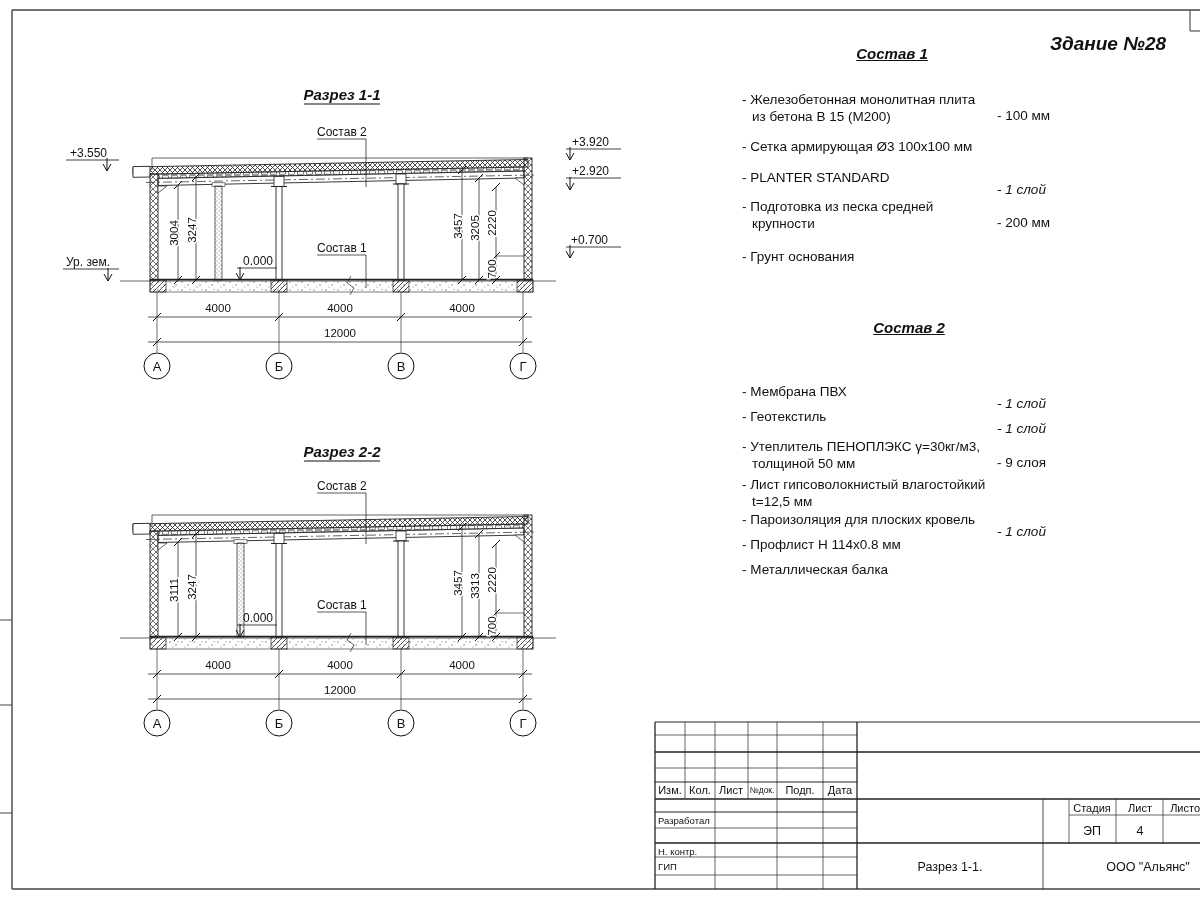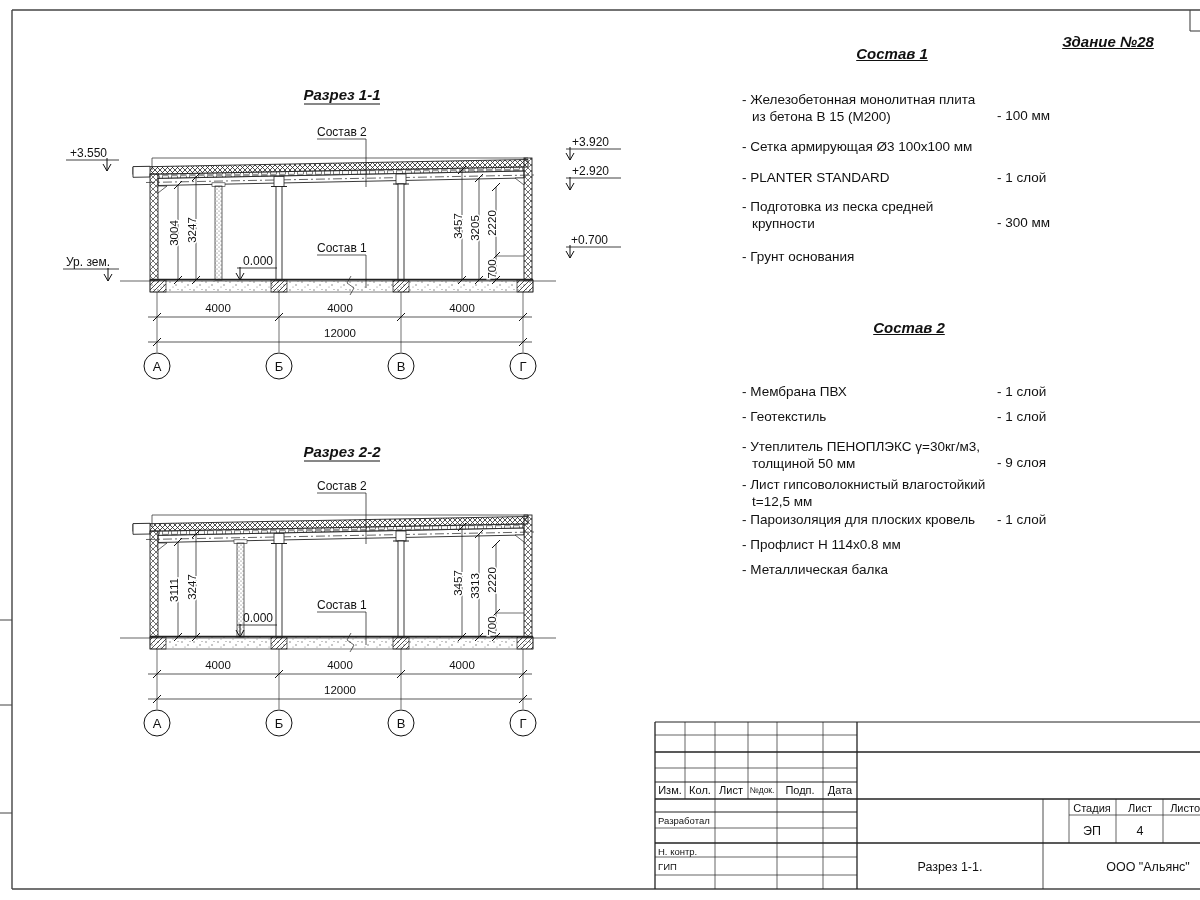--- a/index.html
+++ b/index.html
@@ -9,28 +9,28 @@
   .dimt{font-size:11.5px;text-anchor:middle;paint-order:stroke;stroke:#fff;stroke-width:3px;}
   .axt{font-size:13px;text-anchor:middle;}
   .lbl{font-size:12px;}
   .elev{font-size:12px;}
   .ttl{font-size:15px;font-style:italic;font-weight:bold;text-anchor:middle;}
   .tbh{font-size:11px;text-anchor:middle;}
   .tbhs{font-size:8.5px;text-anchor:middle;}
   .tbl{font-size:9.5px;}
   .tbv{font-size:12.5px;text-anchor:middle;}
   .annot{position:absolute;}
-  .bldg{font-size:15px;font-style:italic;font-weight:bold;text-decoration:underline;
+  .bldg{font-size:19px;font-style:italic;font-weight:bold;
         width:120px;text-align:center;}
   .chead{font-size:15px;font-style:italic;font-weight:bold;text-decoration:underline;
          width:80px;text-align:center;}
   .item{position:absolute;width:460px;font-size:13.5px;line-height:17px;}
   .item .l2{margin-left:10px;}
   .item .val{position:absolute;left:255px;width:100px;}
-  .val.vtop{top:0;} .val.vline2{top:16px;}
+  .val.vtop{top:12px;font-style:italic;} .val.vline2{top:16px;}
 </style>
 </head>
 <body>
 
 <div class="sheet">
 
 <svg width="1200" height="900" viewBox="0 0 1200 900">
   <defs>
     <pattern id="pWall" width="6" height="6" patternUnits="userSpaceOnUse">
       <path d="M0,6 L6,0 M0,0 L6,6" stroke="#333" stroke-width="0.7" fill="none"></path>
@@ -381,21 +381,21 @@
 <div class="item" style="left:742px;top:138px;">
   <div class="l1">- Сетка армирующая Ø3 100x100 мм</div>
 </div>
 <div class="item" style="left:742px;top:169px;">
   <div class="l1">- PLANTER STANDARD</div>
   <div class="val vtop">- 1  слой</div>
 </div>
 <div class="item" style="left:742px;top:198px;">
   <div class="l1">- Подготовка из песка средней</div>
   <div class="l2">крупности</div>
-  <div class="val vline2">- 300 мм</div>
+  <div class="val vline2">- 200 мм</div>
 </div>
 <div class="item" style="left:742px;top:248px;">
   <div class="l1">- Грунт основания</div>
 </div>
 
 <div class="annot chead" style="left:869px;top:319px;">Состав 2</div>
 
 <div class="item" style="left:742px;top:383px;">
   <div class="l1">- Мембрана ПВХ</div>
   <div class="val vtop">- 1 слой</div>

